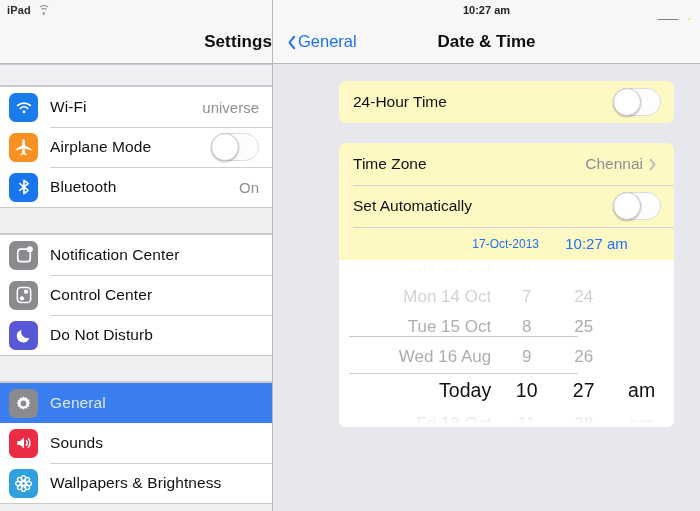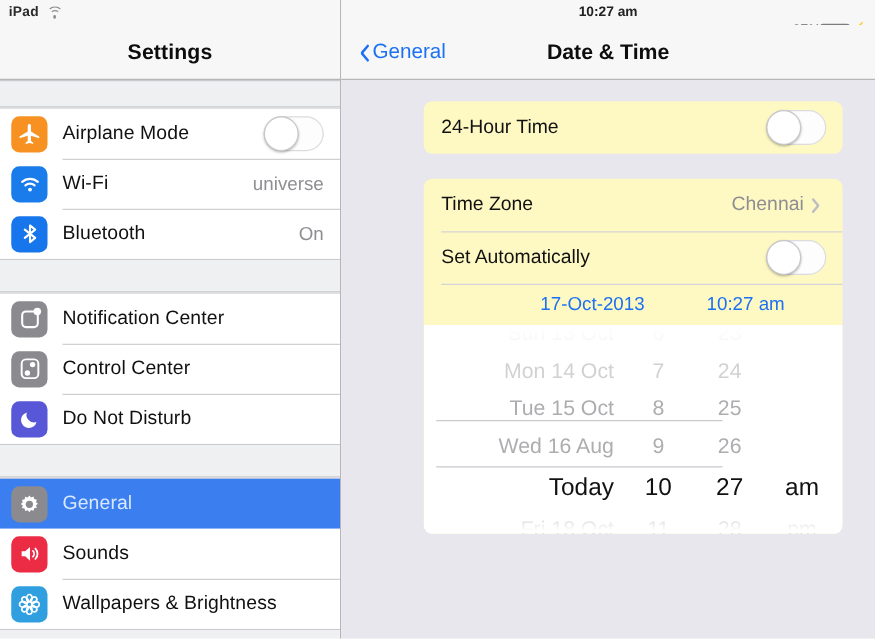--- a/index.html
+++ b/index.html
@@ -41,21 +41,21 @@
   .wifi-glyph i.a1 { width: 13px; height: 13px; top: 0; }
   .wifi-glyph i.a2 { width: 8px; height: 8px; top: 2.5px; }
   .wifi-glyph i.dot {
     width: 2.6px; height: 2.6px; border: none; background: #8c8c8c;
     border-radius: 50%; top: 7px;
   }
 
   .sidebar-title-bar {
     height: 44px;
     background: #f7f7f7;
-    display: flex; align-items: center; justify-content: center;
+    display: flex; align-items: center; justify-content: flex-end;
     border-bottom: 1px solid #b6b6bb;
   }
   .sidebar-title {
     font-size: 17px; font-weight: bold; color: #0d0d0d;
     letter-spacing: .1px;
   }
 
   .sidebar-scroll { height: 447px; overflow: hidden; background: #eff0f2; }
   .group-gap { height: 26px; background: #eff0f2; border-bottom: 1px solid #c9c9ce; }
   .group-gap.first { height: 22px; border-top: 1px solid #c9c9ce; }
@@ -201,21 +201,21 @@
   
   .dt-summary {
     height: 33px; display: flex; align-items: center;
     justify-content: flex-end; position: relative;
     padding-right: 20px;
   }
   .dt-summary::before {
     content: ""; position: absolute; left: 14px; right: 0; top: 0;
     height: 1px; background: #d4d4d8;
   }
-  .dt-date { font-size: 15px; color: #1d71f2; width: 130px; text-align: center; }
+  .dt-date { font-size: 12px; color: #1d71f2; width: 130px; text-align: right; }
   .dt-time { font-size: 15px; color: #1d71f2; width: 115px; text-align: center; }
 
   
   .picker {
     position: relative; height: 167px; overflow: hidden;
     background: #ffffff;
   }
   .picker-rows { position: absolute; left: 0; right: 0; top: -8px; }
   .prow {
     height: 30px; display: flex; align-items: center;
@@ -267,41 +267,41 @@
     <div class="sidebar-title-bar">
       <span class="sidebar-title">Settings</span>
     </div>
 
     <div class="sidebar-scroll">
 
       <div class="group-gap first"></div>
 
       <div class="sgroup">
         <div class="srow">
+          <span class="sicon ic-wifi">
+            <svg width="20" height="20" viewBox="0 0 24 24">
+              <path fill="none" stroke="#fff" stroke-width="2.1" stroke-linecap="round" d="M4.5 10.2a11 11 0 0 1 15 0"></path>
+              <path fill="none" stroke="#fff" stroke-width="2.1" stroke-linecap="round" d="M7.6 13.6a6.6 6.6 0 0 1 8.8 0"></path>
+              <circle cx="12" cy="17.6" r="1.8" fill="#fff"></circle>
+            </svg>
+          </span>
+          <span class="slabel">Wi-Fi</span>
+          <span class="svalue">universe</span>
+        </div>
+
+        <div class="srow">
           <span class="sicon ic-airplane">
             <svg width="21" height="21" viewBox="0 0 24 24">
                 <path fill="#fff" d="M21 15.5v-1.6l-7.5-4.6V4.1c0-.9-.7-1.6-1.5-1.6s-1.5.7-1.5 1.6v5.2L3 13.9v1.6l7.5-2.3v4.9l-2 1.5v1.2l3.5-1 3.5 1v-1.2l-2-1.5v-4.9L21 15.5z"></path>
               </svg>
           </span>
           <span class="slabel">Airplane Mode</span>
           <span class="toggle">
               <span class="knob"></span>
             </span>
-        </div>
-
-        <div class="srow">
-          <span class="sicon ic-wifi">
-            <svg width="20" height="20" viewBox="0 0 24 24">
-              <path fill="none" stroke="#fff" stroke-width="2.1" stroke-linecap="round" d="M4.5 10.2a11 11 0 0 1 15 0"></path>
-              <path fill="none" stroke="#fff" stroke-width="2.1" stroke-linecap="round" d="M7.6 13.6a6.6 6.6 0 0 1 8.8 0"></path>
-              <circle cx="12" cy="17.6" r="1.8" fill="#fff"></circle>
-            </svg>
-          </span>
-          <span class="slabel">Wi-Fi</span>
-          <span class="svalue">universe</span>
         </div>
 
         <div class="srow">
           <span class="sicon ic-bt">
             <svg width="20" height="20" viewBox="0 0 24 24">
               <path fill="none" stroke="#fff" stroke-width="2" stroke-linejoin="round" stroke-linecap="round" d="M7 8l10 8-5 4V4l5 4-10 8"></path>
             </svg>
           </span>
           <span class="slabel">Bluetooth</span>
           <span class="svalue">On</span>

